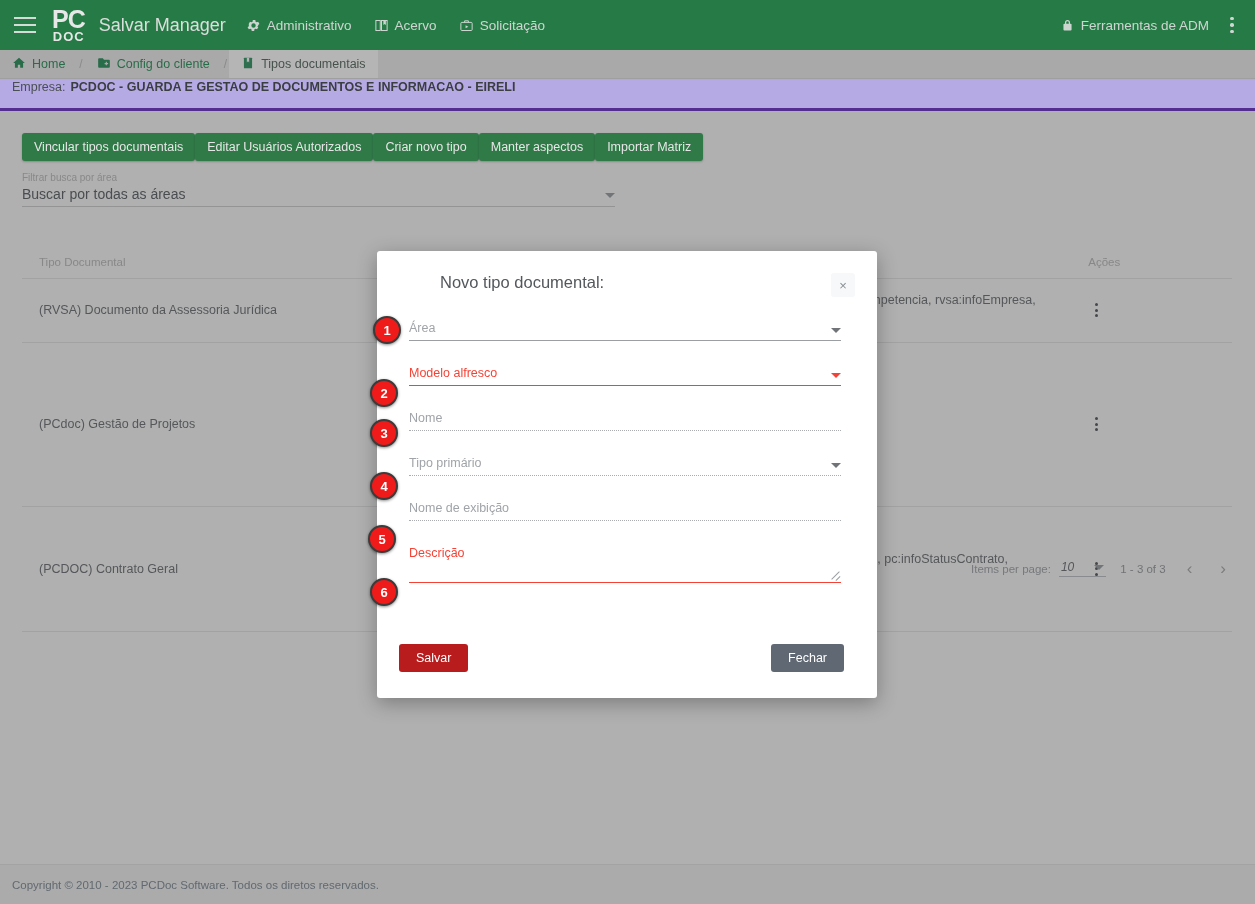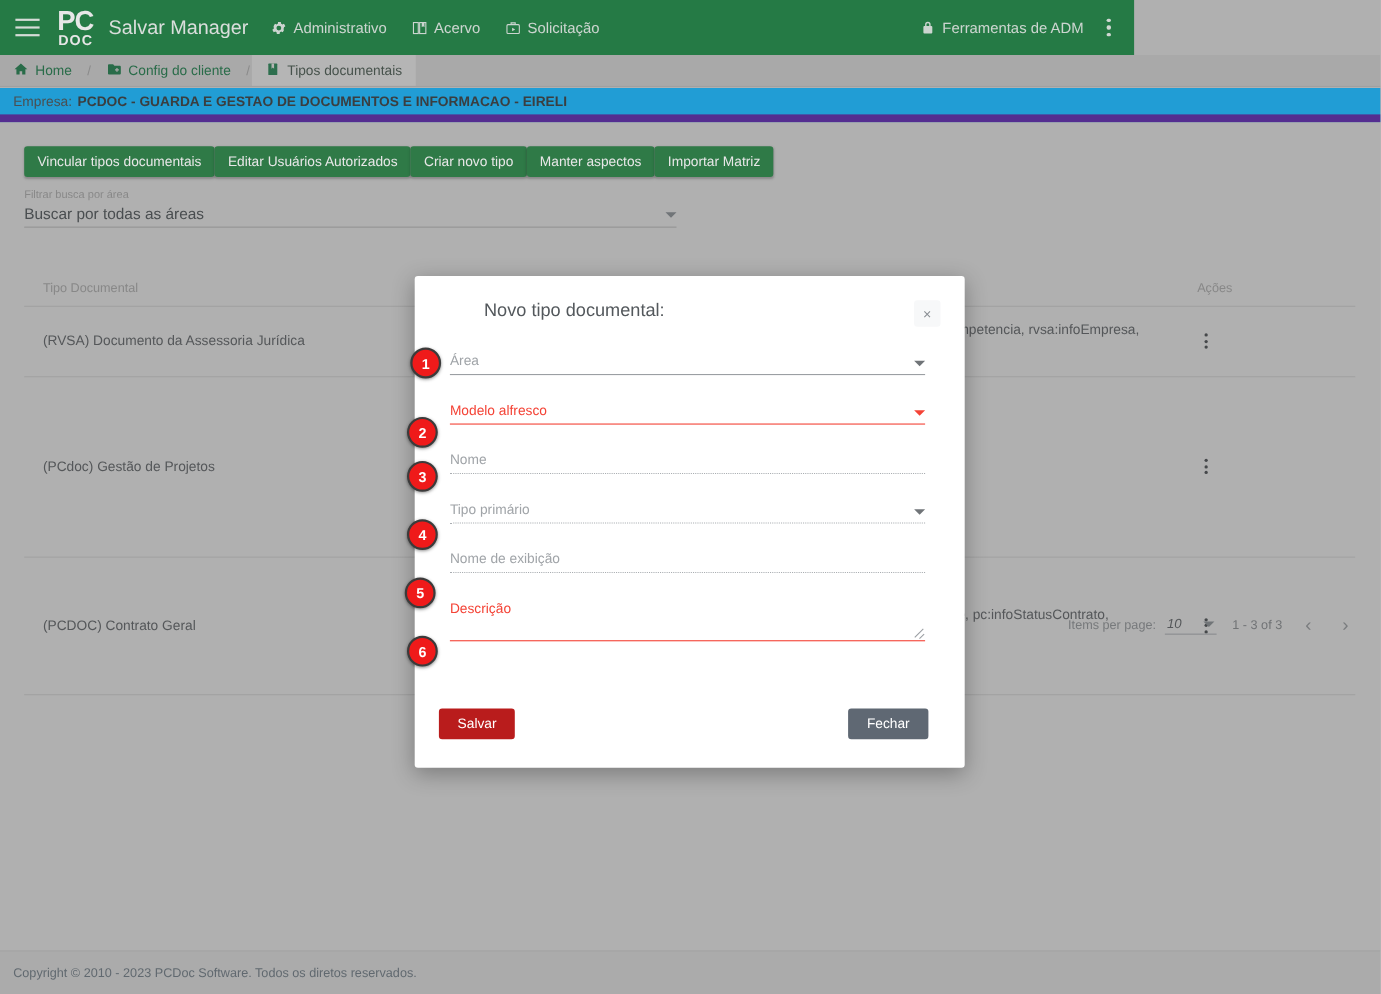--- a/index.html
+++ b/index.html
@@ -6,21 +6,21 @@
   html, body {
     width: 1255px; height: 904px;
     font-family: "Liberation Sans", sans-serif;
     background: #b7b7b7;
     overflow: hidden;
   }
   .page { position: relative; width: 1255px; height: 904px; background: #bcbcbc; }
 
   
   .topbar {
-    position: absolute; left: 0; top: 0; width: 1031px; height: 50px;
+    position: absolute; left: 0; top: 0; width: 1255px; height: 50px;
     background: #137a3a; display: flex; align-items: center; padding: 0 14px;
   }
   .hamburger { width: 22px; height: 16px; position: relative; cursor: pointer; margin-right: 16px; flex: 0 0 auto; }
   .hamburger i { position: absolute; left: 0; width: 22px; height: 2px; background: #e9f2ec; display: block; }
   .hamburger i:nth-child(1) { top: 0; }
   .hamburger i:nth-child(2) { top: 7px; }
   .hamburger i:nth-child(3) { top: 14px; }
 
   .logo { color: #fff; line-height: 1; margin-right: 14px; flex: 0 0 auto; }
   .logo .l1 { font-size: 25px; font-weight: bold; letter-spacing: -1px; display: block; }
@@ -34,21 +34,21 @@
   .kebab { width: 18px; height: 22px; display: flex; flex-direction: column; justify-content: center; align-items: center; gap: 3px; cursor: pointer; margin-left: 14px; }
   .kebab i { width: 3.5px; height: 3.5px; background: #e2ece6; border-radius: 50%; display: block; }
 
   
   .crumbbar { position: absolute; left: 0; top: 50px; width: 1255px; height: 29px; background: #b4b4b4; display: flex; align-items: stretch; border-bottom: 1px solid #a8a8a8; }
   .crumb { display: flex; align-items: center; gap: 6px; padding: 0 12px; color: #18693f; font-size: 12.5px; cursor: pointer; white-space: nowrap; }
   .crumb.active { background: #c3c3c3; color: #3c4a42; }
   .crumbsep { display: flex; align-items: center; color: #8e8e8e; font-size: 12px; padding: 0 2px; }
 
   
-  .empresabar { position: absolute; left: 0; top: 80px; width: 1255px; height: 31px; background: #0ea5e9; display: flex; align-items: center; padding-left: 12px; font-size: 12.5px; color: #40464a; border-bottom: 7px solid #4c1d95; }
+  .empresabar { position: absolute; left: 0; top: 80px; width: 1255px; height: 31px; background: #c4b5fd; display: flex; padding-left: 12px; font-size: 12.5px; color: #40464a; border-bottom: 3px solid #4c1d95; }
   .empresabar .lbl { margin-right: 5px; }
   .empresabar .val { font-weight: bold; color: #2d3134; }
 
   
   .btnrow { position: absolute; left: 22px; top: 133px; display: flex; }
   .gbtn { background: #1f7a3c; color: #fff; font-size: 12.5px; border: none; border-radius: 3px; padding: 7px 12px; cursor: pointer; box-shadow: 0 1px 2px rgba(0,0,0,.25); white-space: nowrap; font-family: "Liberation Sans", sans-serif; }
 
   
   .filterwrap { position: absolute; left: 22px; top: 172px; width: 593px; }
   .filterwrap .flabel { font-size: 10px; color: #8c8c8c; margin-bottom: 3px; }

